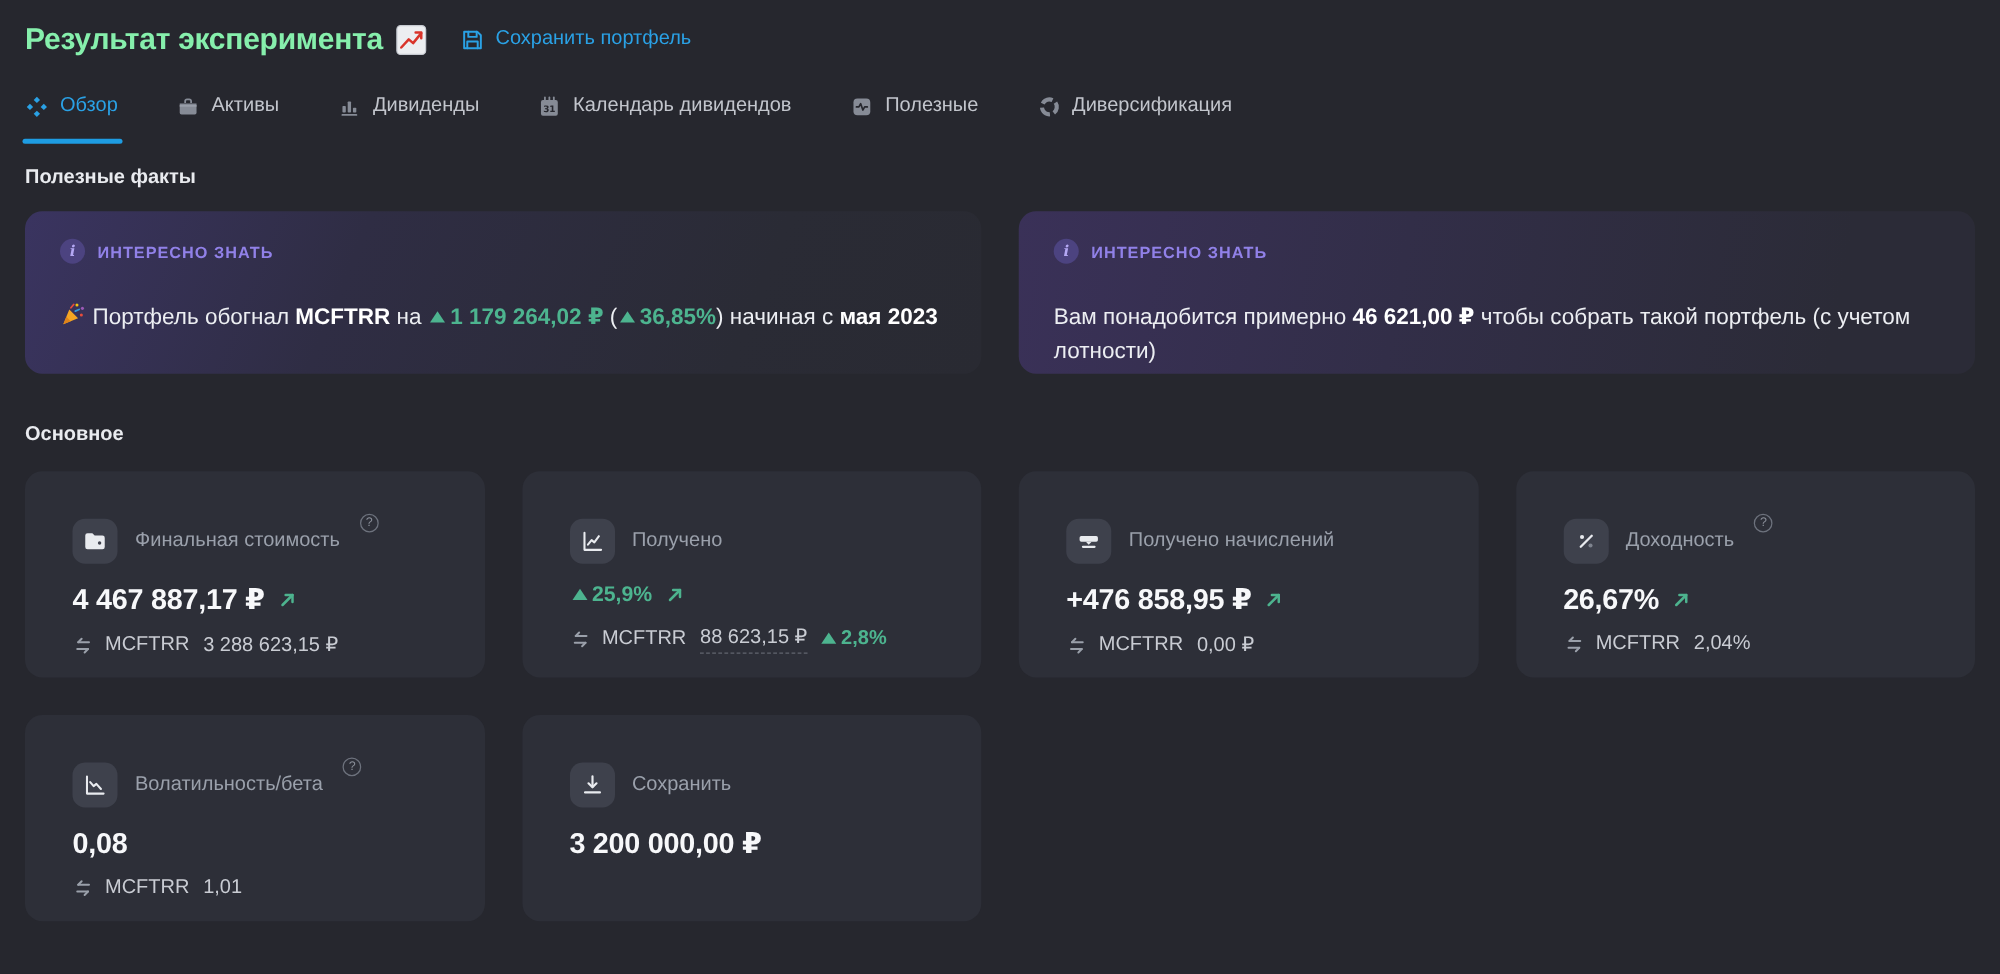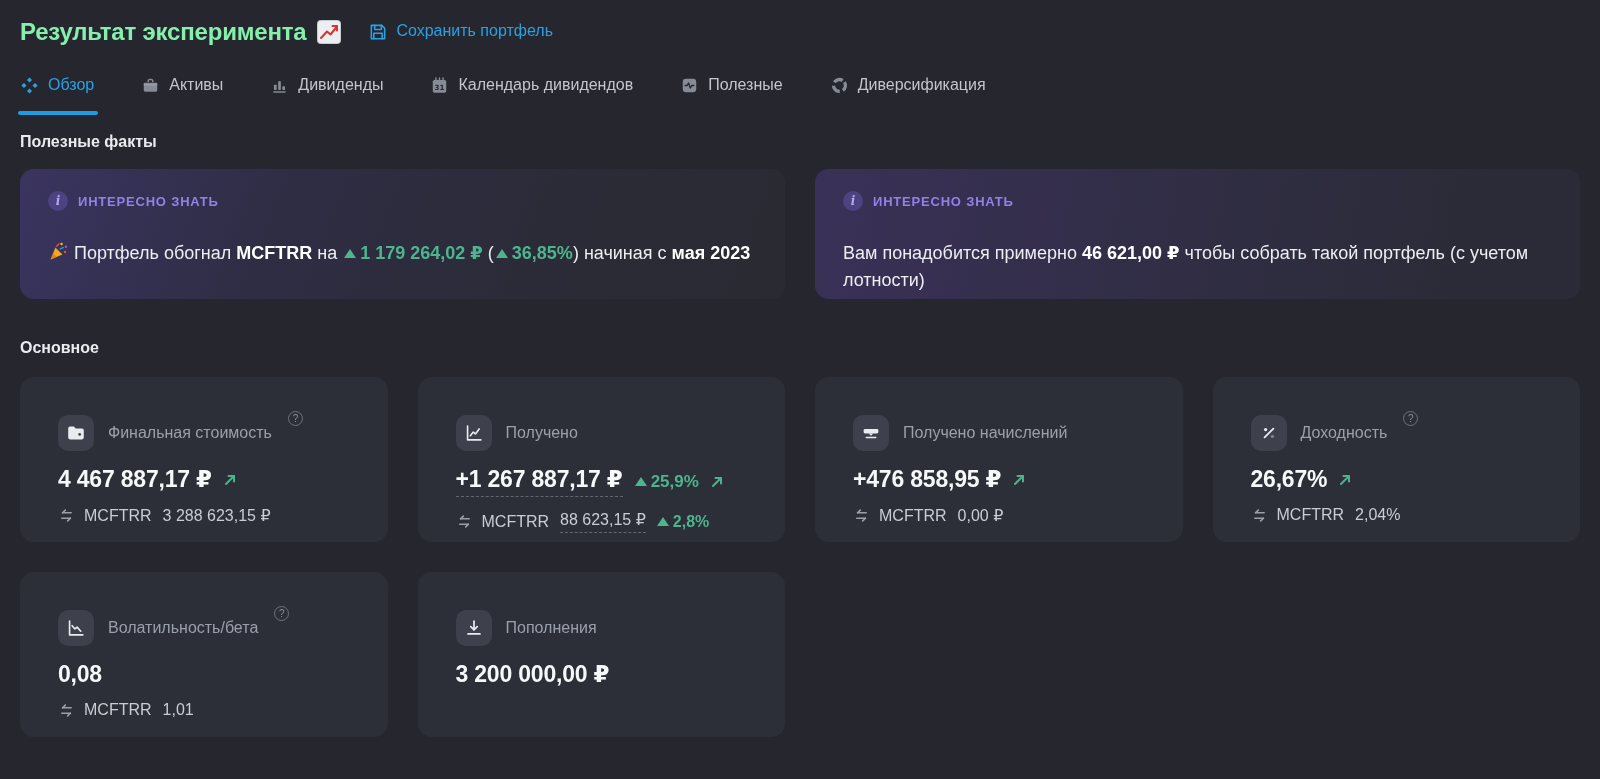--- a/index.html
+++ b/index.html
@@ -245,21 +245,20 @@
     <div class="mhead">
       <span class="micon">
         <svg width="22" height="22" viewBox="0 0 24 24" fill="none" stroke="#e9ebef" stroke-width="1.8" stroke-linecap="round" stroke-linejoin="round">
           <path d="M5 4.5 V19.5 H19.5"></path>
           <polyline points="8,15 11.2,11 13.6,13 17.6,7.6"></polyline>
         </svg>
       </span>
       <span class="mtitle">Получено</span>
     </div>
     <div class="mvalue-row">
-      <span class="mvalue dashed">+1 267 887,17 ₽</span>
       <span class="pct">
           <span class="tri"></span>
           <span>25,9%</span>
         </span>
       <span>
         <svg width="16" height="16" viewBox="0 0 16 16" fill="none" stroke="#4db38e" stroke-width="2" stroke-linecap="round" stroke-linejoin="round">
           <path d="M4 12 L12 4"></path>
             <path d="M6.5 4 H12 V9.5"></path>
         </svg>
       </span>
@@ -381,20 +380,20 @@
 
   <div class="mcard">
     <div class="mhead">
       <span class="micon">
         <svg width="22" height="22" viewBox="0 0 24 24" fill="none" stroke="#e9ebef" stroke-width="1.9" stroke-linecap="round" stroke-linejoin="round">
           <path d="M12 4.5 V13.5"></path>
           <path d="M8.5 10.5 L12 14 L15.5 10.5"></path>
           <path d="M5.5 18.5 H18.5"></path>
         </svg>
       </span>
-      <span class="mtitle">Пополнения</span>
+      <span class="mtitle">Сохранить</span>
     </div>
     <div class="mvalue-row">
       <span class="mvalue">3 200 000,00 ₽</span>
     </div>
   </div>
 
 </div>
 
 </body></html>

